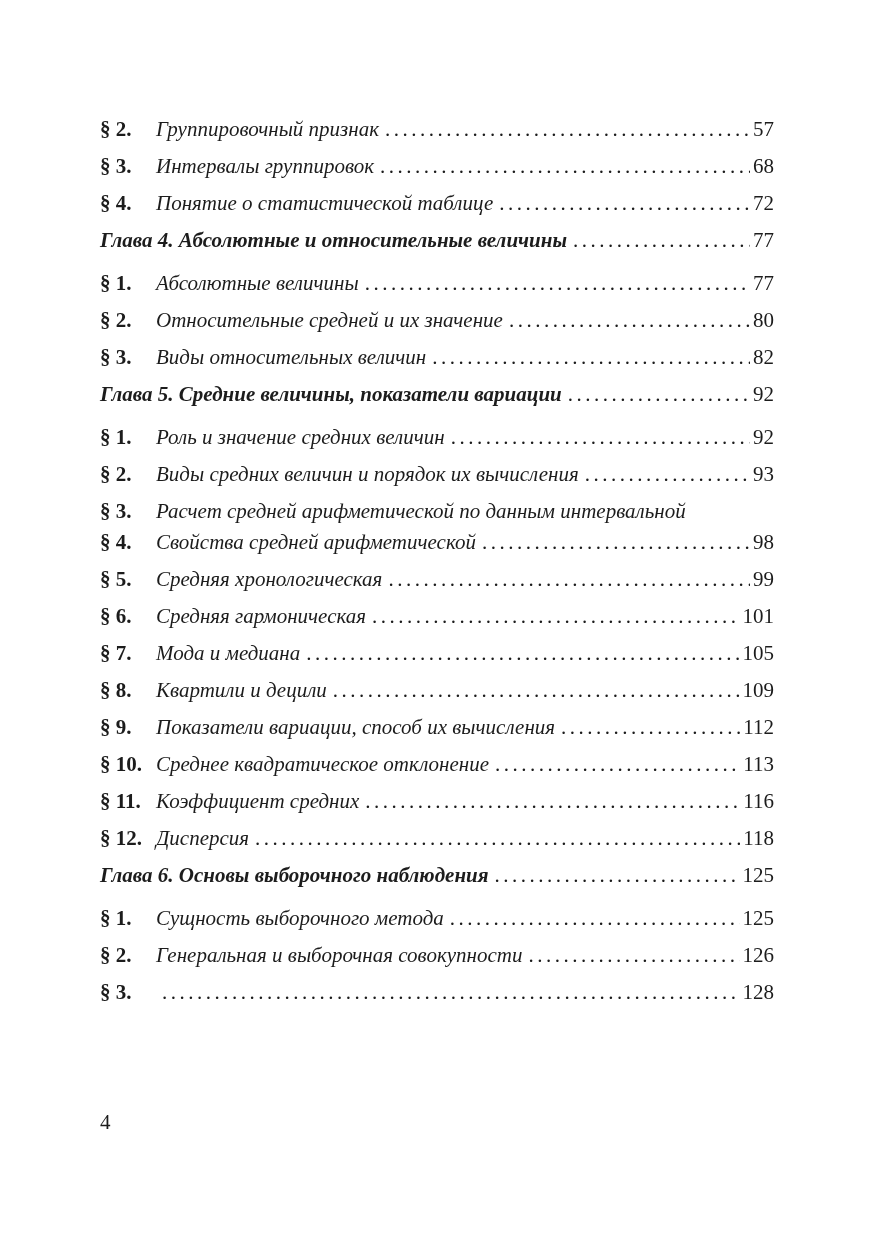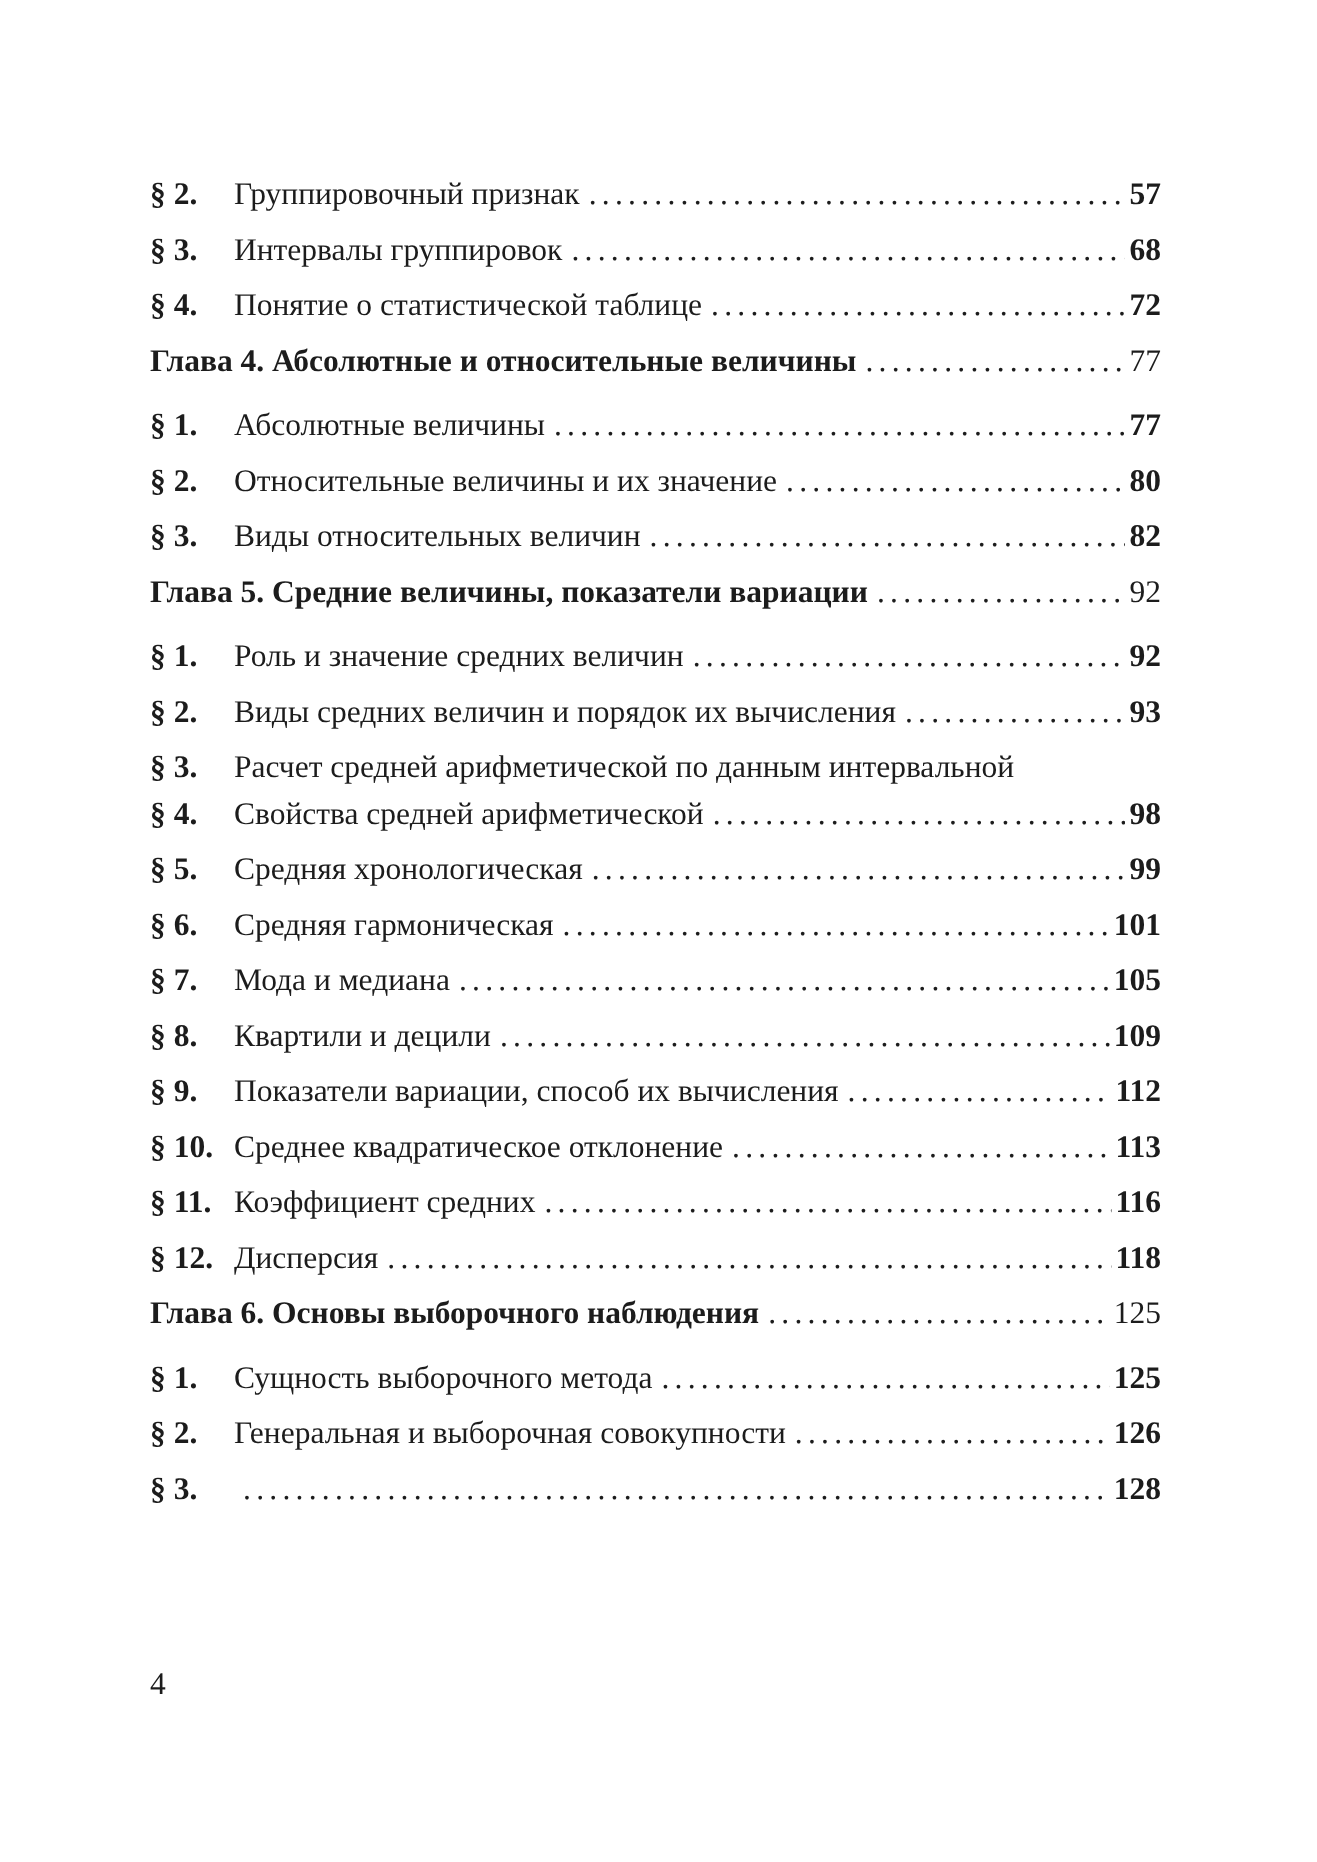--- a/index.html
+++ b/index.html
@@ -28,34 +28,34 @@
   .row.chapter {
     font-weight: bold;
     margin-top: 9px;
     margin-bottom: 17px;
     text-align: center;
   }
   .label {
     flex: 0 0 56px;
     font-weight: bold;
   }
-  .title { white-space: nowrap; }
+  .title { white-space: nowrap; font-style: italic; }
   .leader {
     flex: 1 1 auto;
     min-width: 0;
     overflow: hidden;
     white-space: nowrap;
     margin: 0 3px 0 6px;
     font-weight: normal;
   }
   .leader::after {
     content: "..........................................................................................................................................................";
     letter-spacing: 3.5px;
   }
-  .page-num { flex: 0 0 auto; font-weight: bold; }
+  .page-num { flex: 0 0 auto; font-weight: normal; }
   .row.chapter .page-num { font-weight: normal; }
   .wrap-first { margin-bottom: 5px; }
   .footer {
     position: absolute;
     left: 100px;
     top: 1110px;
     font-size: 21px;
   }
 </style>
 </head>
@@ -87,21 +87,21 @@
         <span class="page-num">77</span>
       </div>
       <div class="row">
         <span class="label">§ 1.</span>
         <span class="title">Абсолютные величины</span>
         <span class="leader"></span>
         <span class="page-num">77</span>
       </div>
       <div class="row">
         <span class="label">§ 2.</span>
-        <span class="title">Относительные величины и их значение</span>
+        <span class="title">Относительные средней и их значение</span>
         <span class="leader"></span>
         <span class="page-num">80</span>
       </div>
       <div class="row">
         <span class="label">§ 3.</span>
         <span class="title">Виды относительных величин</span>
         <span class="leader"></span>
         <span class="page-num">82</span>
       </div>
       <div class="row chapter">

